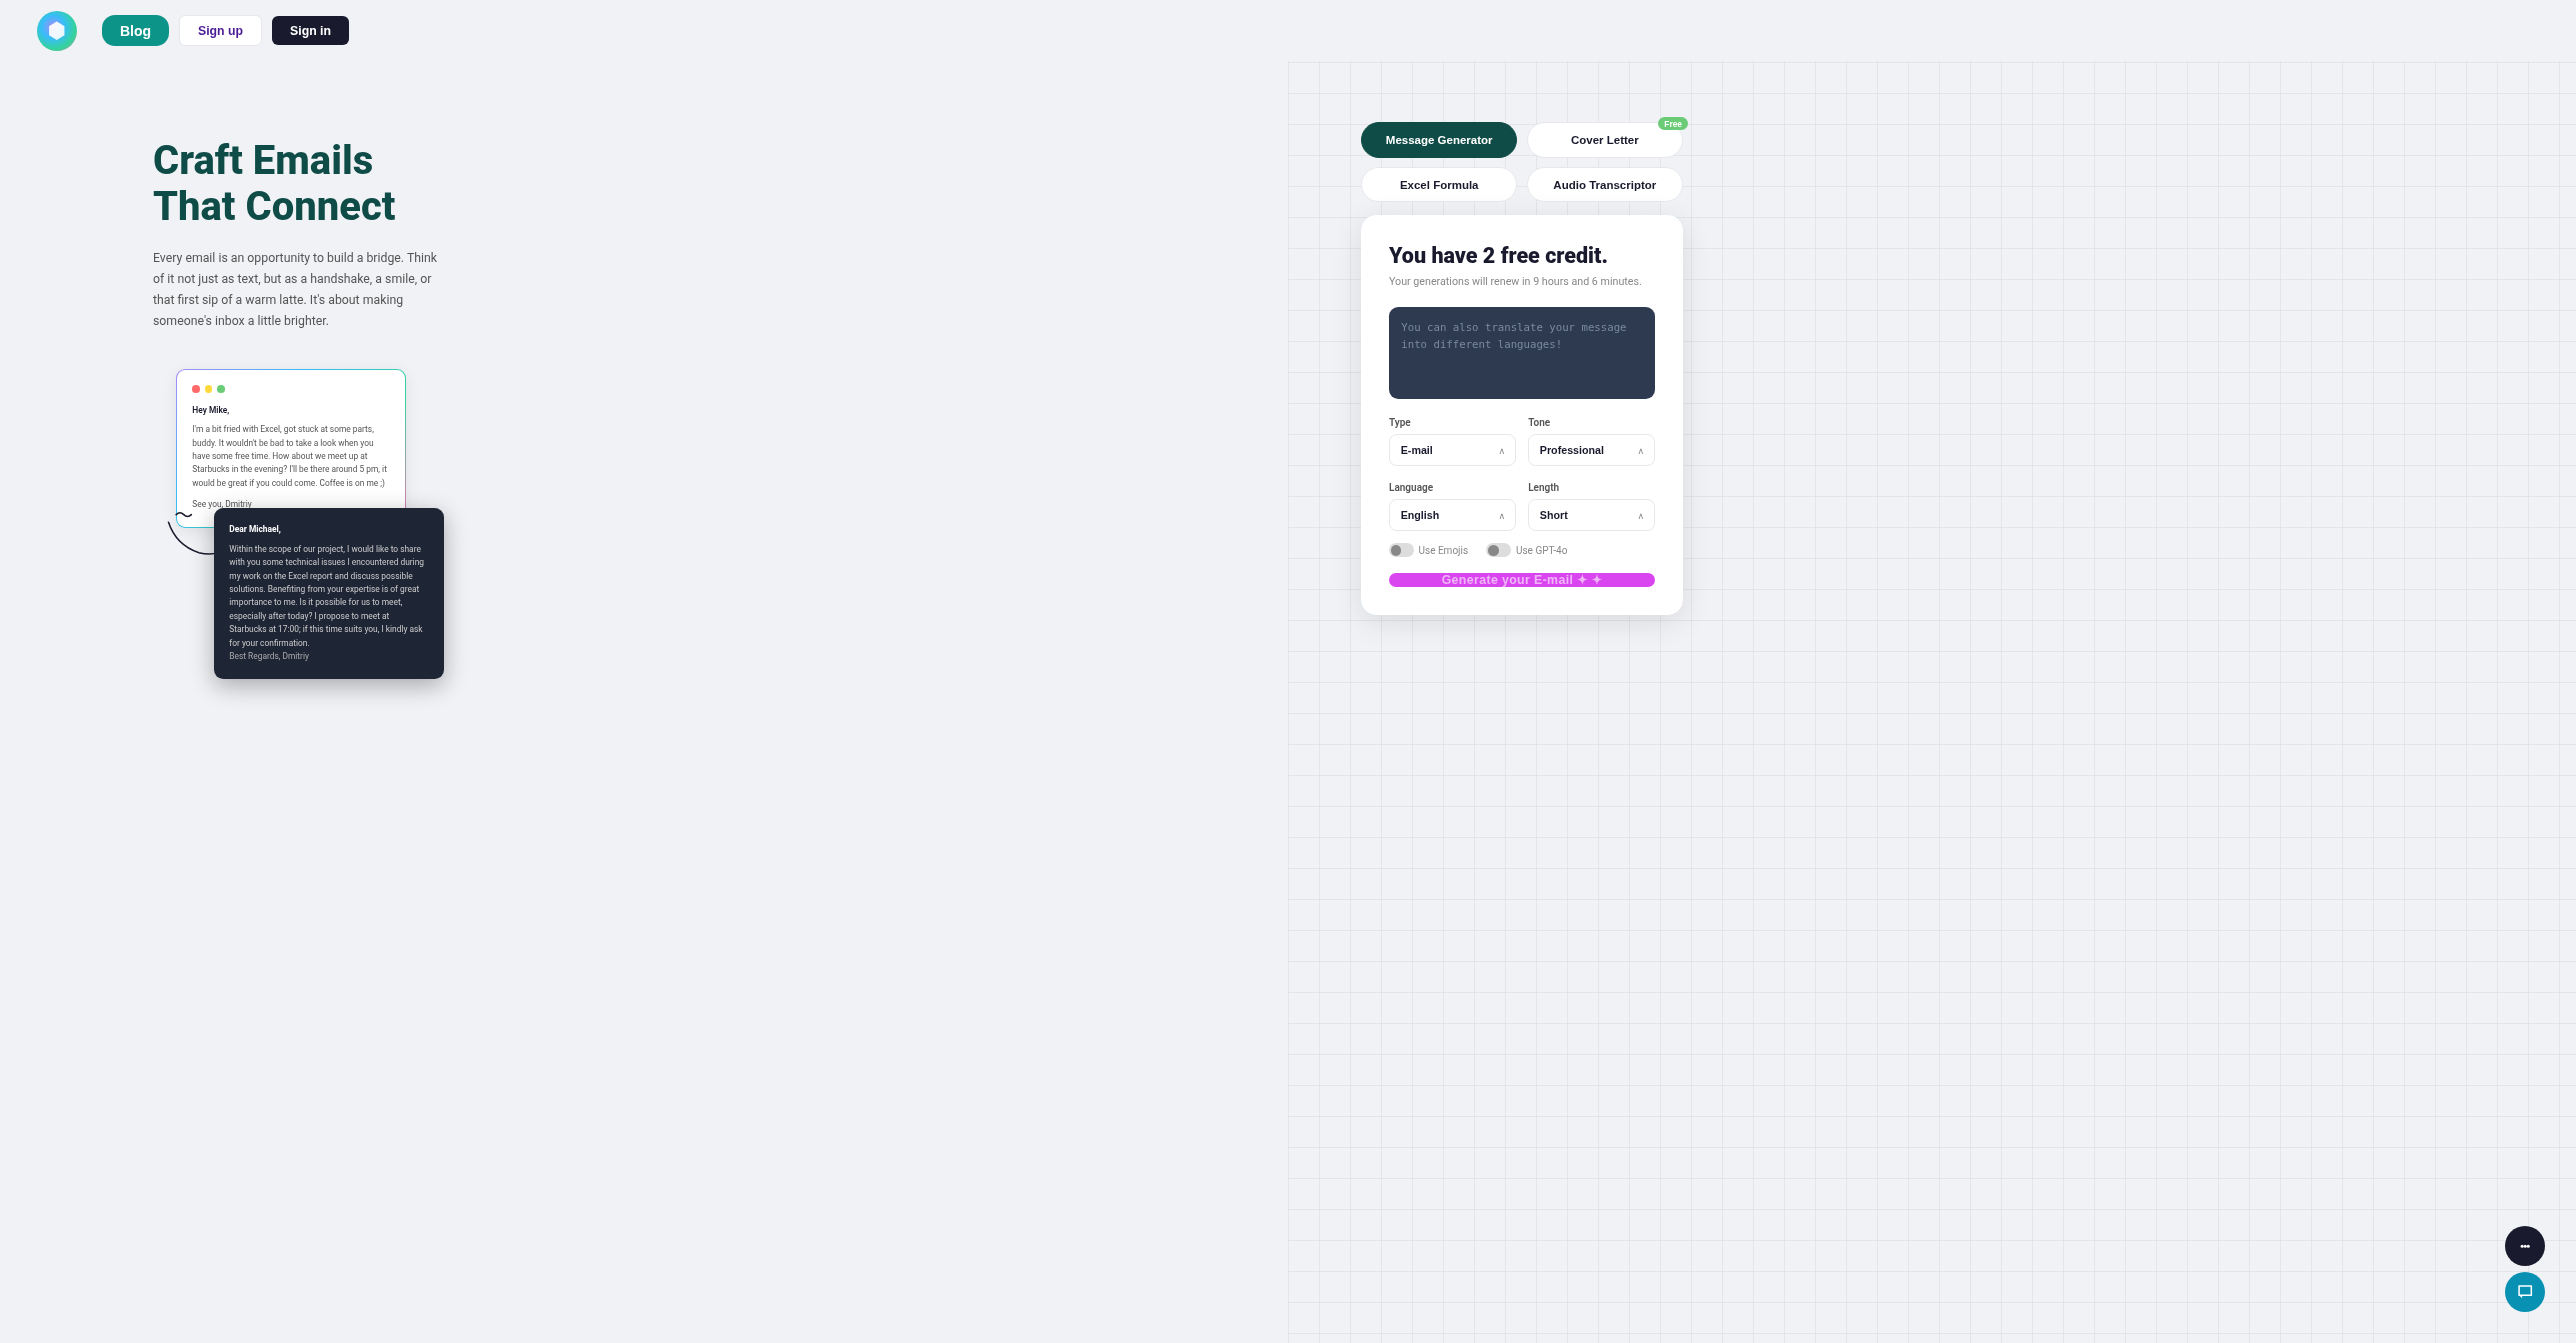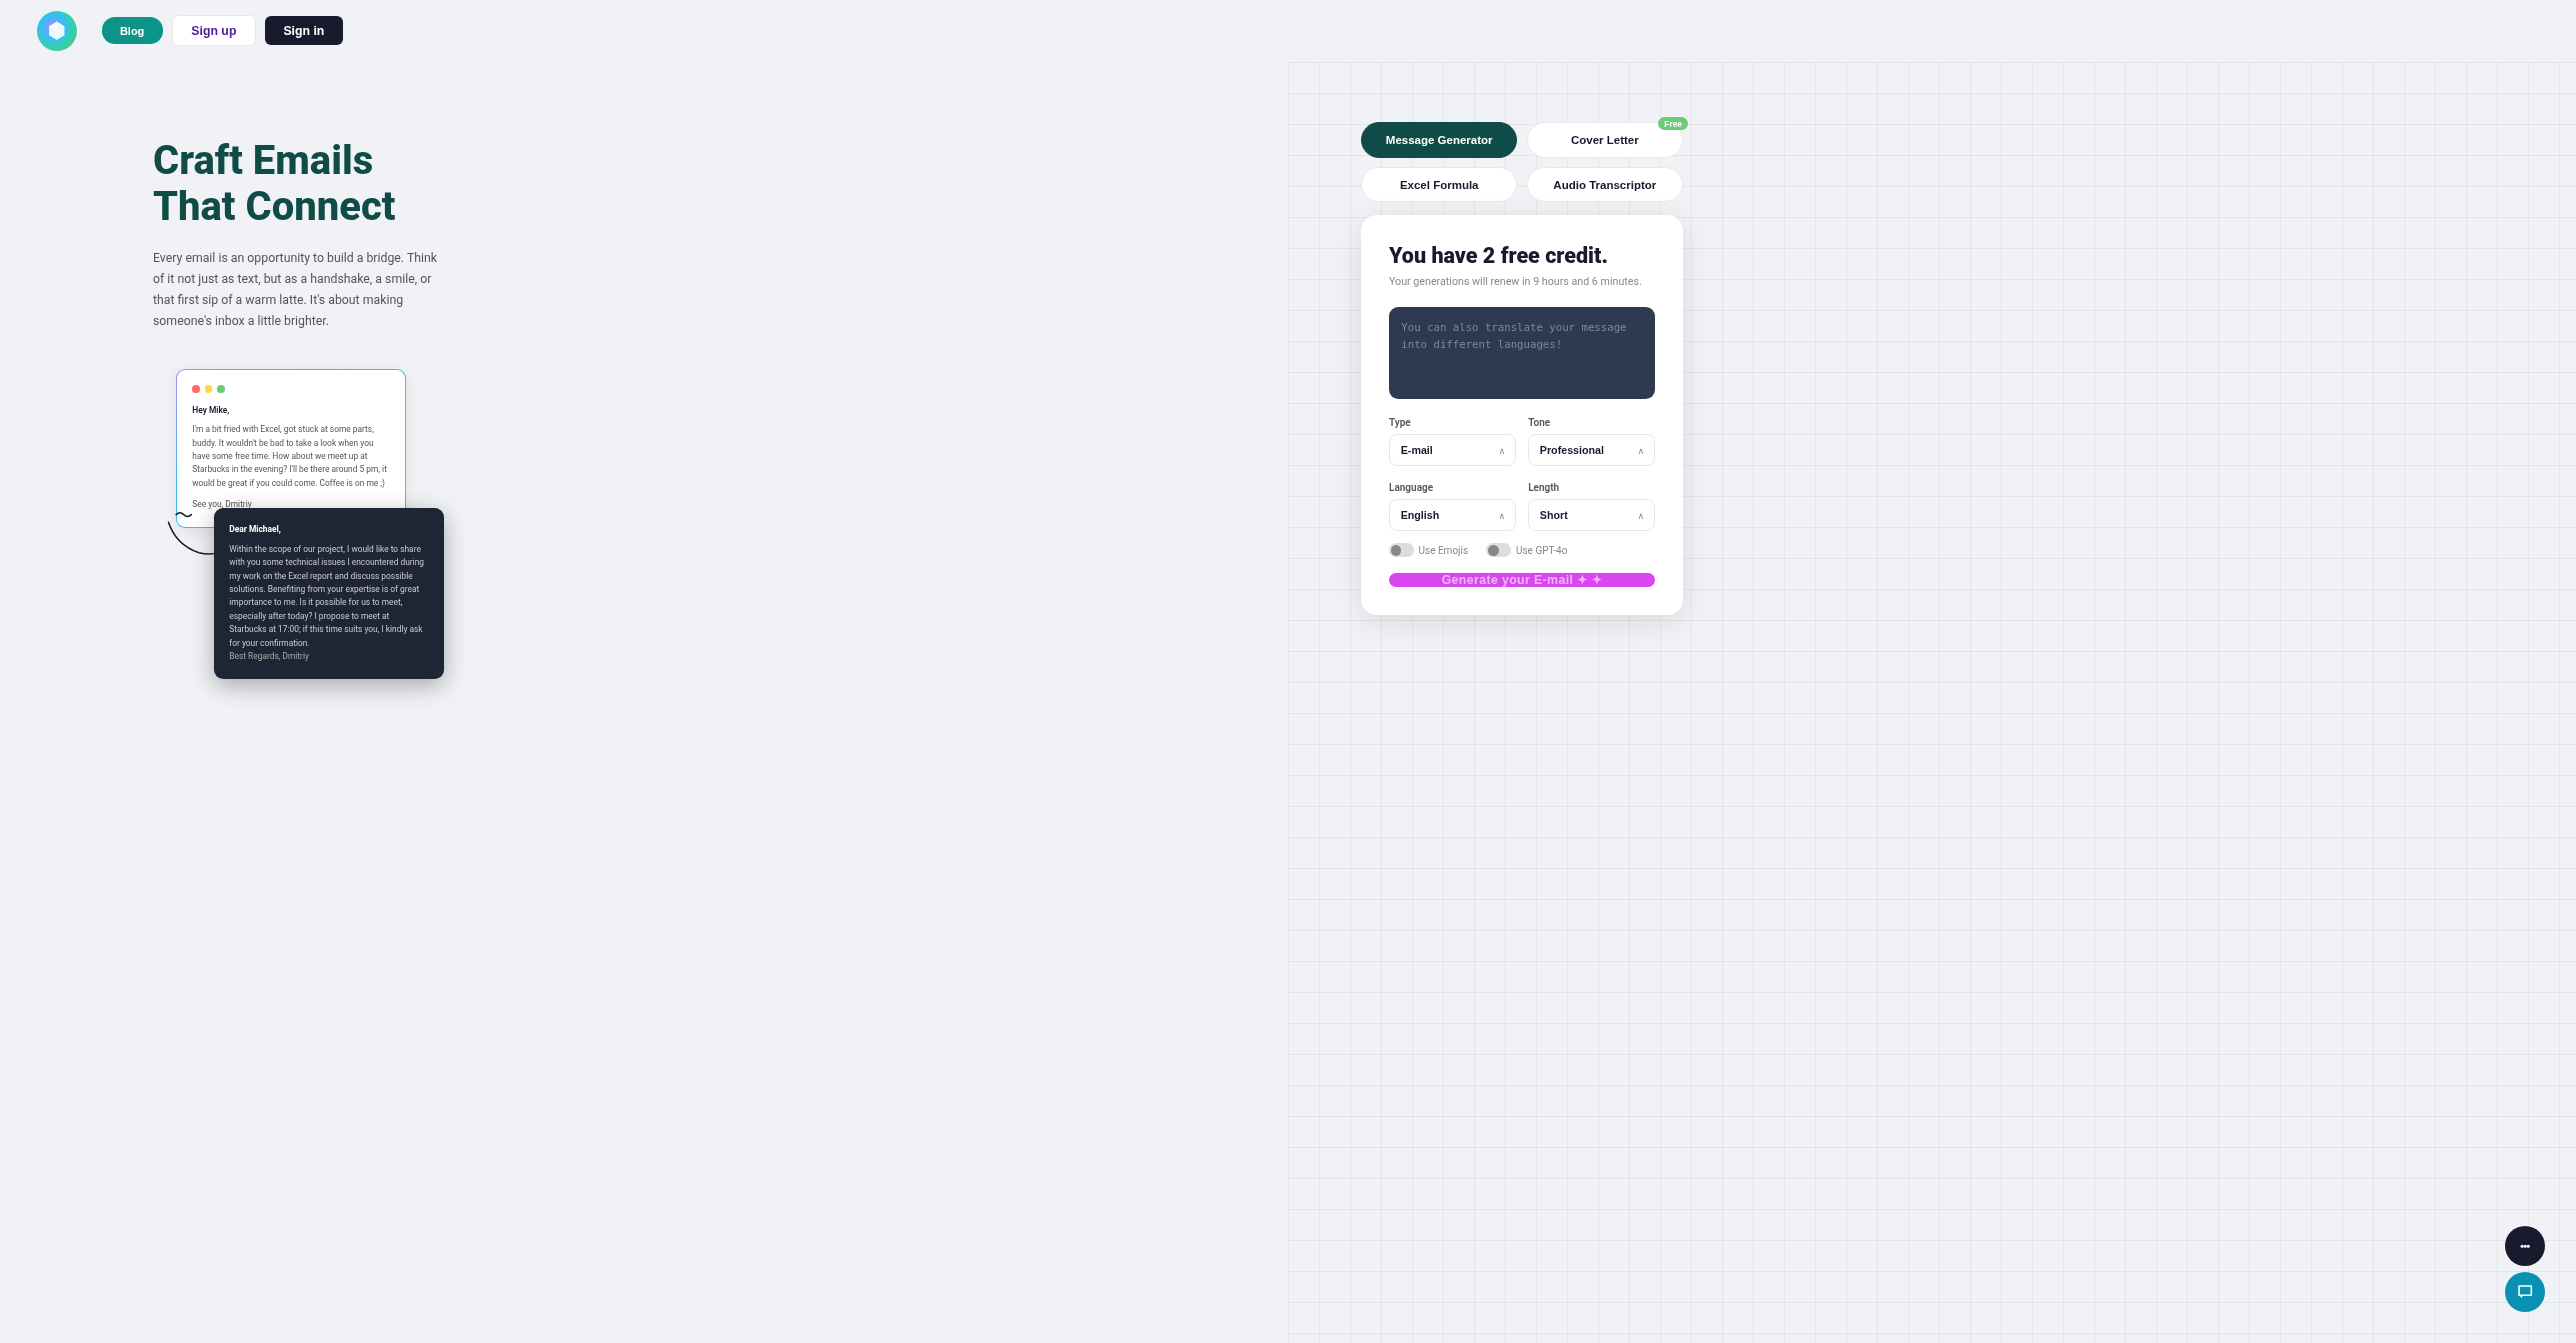--- a/index.html
+++ b/index.html
@@ -49,21 +49,21 @@
       cursor: pointer;
     }
     .nav-lang svg { width: 10.7px; height: 10.7px; }
     .nav-actions { display: flex; align-items: center; gap: 9.2px; }
     .btn-blog {
       background: #0d9488;
       color: white;
       border: none;
       border-radius: 13px;
       padding: 7.7px 18.4px;
-      font-size: 11px;
+      font-size: 14px;
       font-weight: 600;
       cursor: pointer;
     }
     .btn-signup {
       background: white;
       color: #4c1d95;
       border: 1.5px solid #e5e7eb;
       border-radius: 6.1px;
       padding: 7.7px 18.4px;
       font-size: 12.3px;

